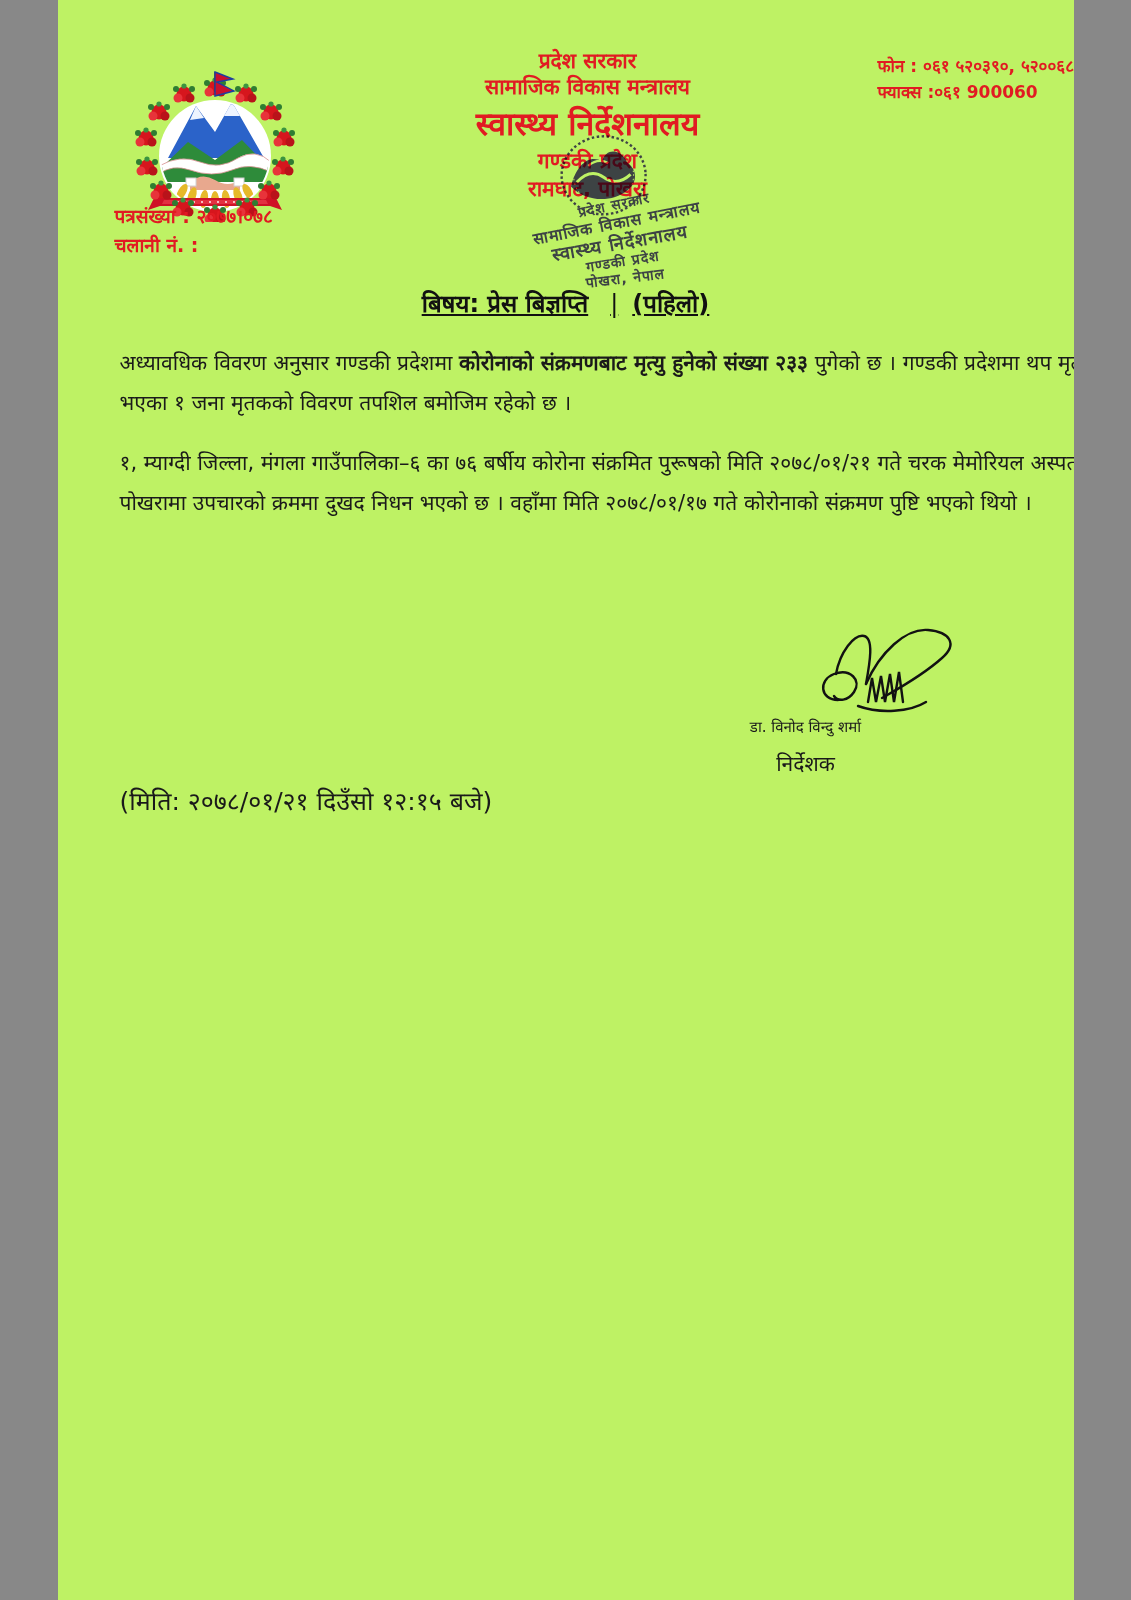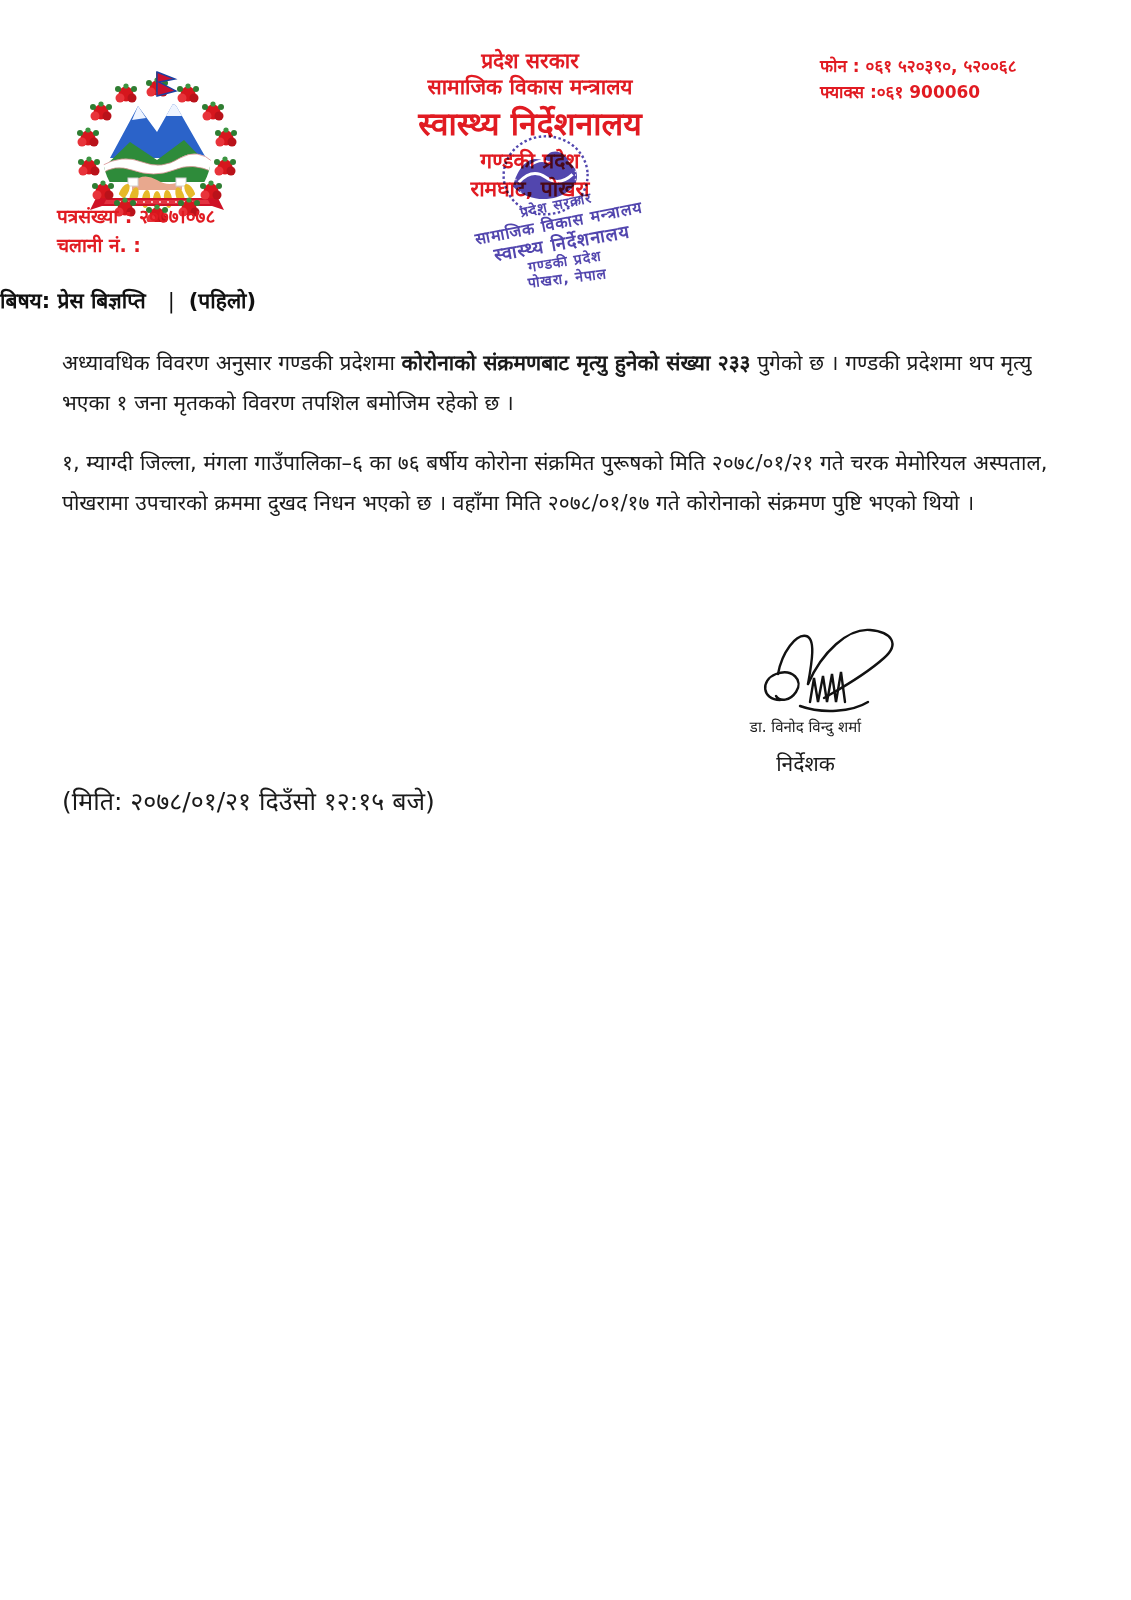--- a/index.html
+++ b/index.html
@@ -1,21 +1,21 @@
 <!DOCTYPE html>
 <html><head>
 <meta charset="utf-8">
 <style>
   * { margin:0; padding:0; box-sizing:border-box; }
   html,body { background:#888; }
   .page {
     position:relative;
-    width:1131px; height:1600px;
+    width:1016px; height:1600px;
     margin:0 auto;
-    background:#ffffff;
+    background:#bef264;
     font-family:"DejaVu Sans", sans-serif;
     overflow:hidden;
   }
   
   .emblem { position:absolute; left:62px; top:70px; width:190px; height:152px; }
   .hdr-center {
     position:absolute; left:280px; top:48px; width:500px;
     text-align:center; color:#e11b22; font-weight:bold; line-height:1.25;
   }
   .hdr-gov, .hdr-min { font-size:21px; }
@@ -43,21 +43,21 @@
     color:#4538a8; font-weight:bold; letter-spacing:1px; white-space:nowrap;
   }
   .sl1 { top:0px;  font-size:14px; transform:rotate(-3deg); }
   .sl2 { top:17px; font-size:16px; transform:rotate(-2deg); }
   .sl3 { top:36px; font-size:18px; transform:rotate(-1deg); }
   .sl4 { top:57px; font-size:14px; }
   .sl5 { top:74px; font-size:14px; transform:rotate(2deg); }
   
   .subject {
     position:absolute; left:0; top:286px; width:100%;
-    text-align:left; font-size:21px; font-weight:bold; color:#111;
+    text-align:center; font-size:24px; font-weight:bold; color:#111;text-decoration:underline;
   }
   .subject .sep { font-weight:normal; padding:0 14px 0 22px; }
   
   .para {
     position:absolute; left:62px; width:1006px;
     font-size:21px; color:#1a1a1a; line-height:40px;
     text-align:left;
   }
   .p1 { top:343px; }
   .p2 { top:443px; }

